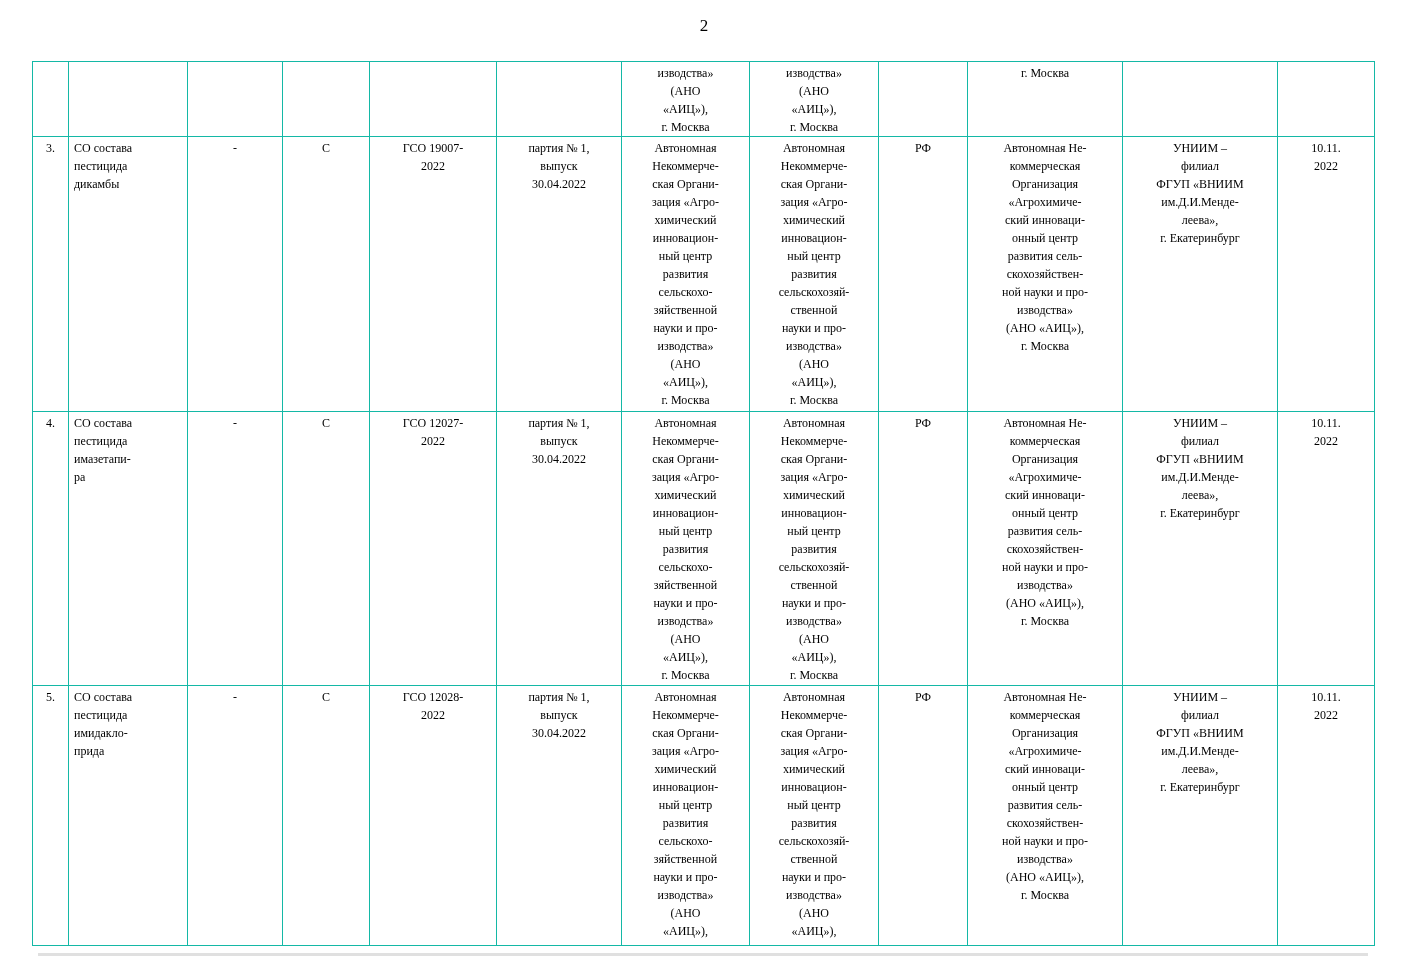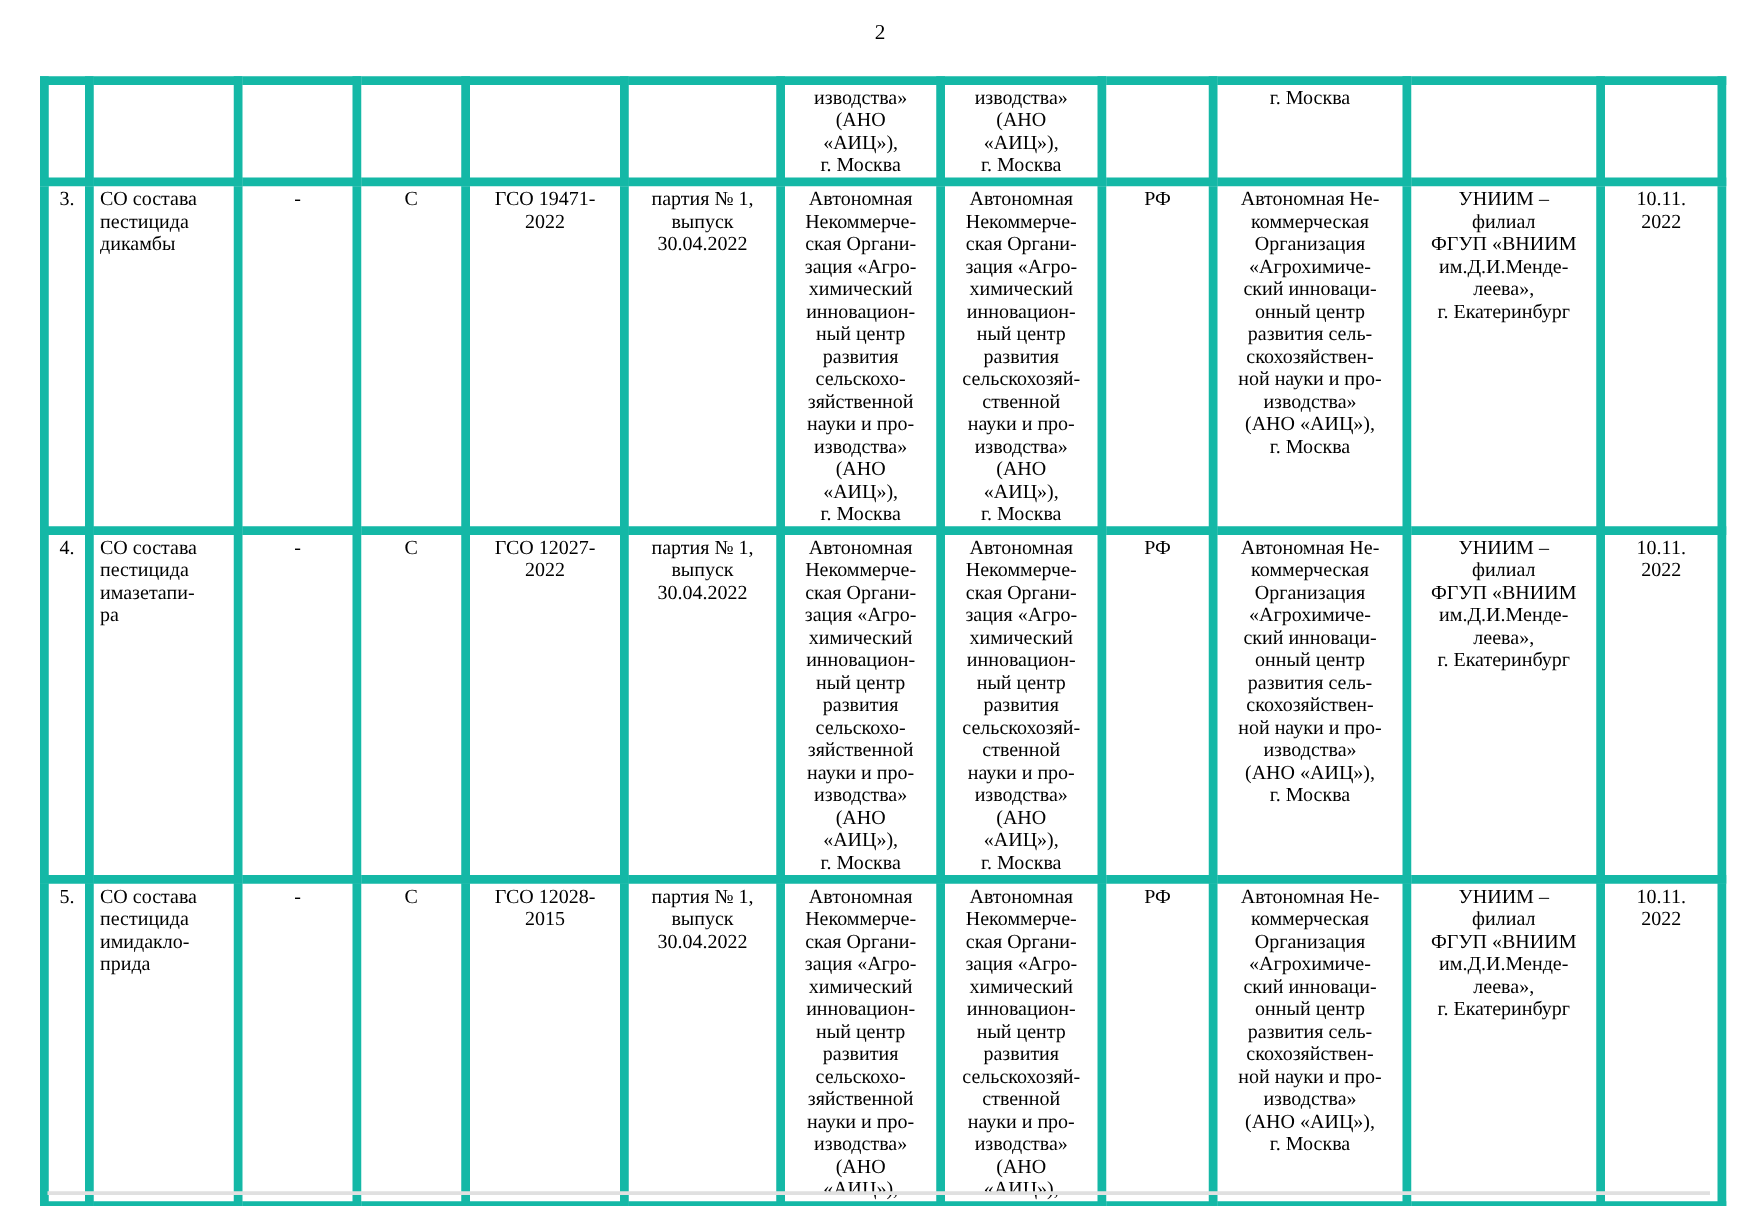--- a/index.html
+++ b/index.html
@@ -23,25 +23,25 @@
   }
   table.registry {
     position: absolute;
     left: 32px;
     top: 61px;
     width: 1343px;
     table-layout: fixed;
     border-collapse: collapse;
   }
   table.registry td {
-    border: 7px solid #14b8a6;
+    border: 1px solid #14b8a6;
     vertical-align: top;
     text-align: center;
     padding: 2px 1px 0 1px;
-    font-size: 16px;
+    font-size: 12px;
     line-height: 18px;
     white-space: pre-line;
     overflow: hidden;
     overflow-wrap: break-word;
   }
   table.registry td.cell-left {
     text-align: left;
     padding-left: 5px;
     font-family: Liberation Serif, serif;
   }
@@ -101,21 +101,21 @@
         <td></td>
         <td></td>
       </tr>
       <tr class="r1">
         <td>3.</td>
         <td class="cell-left">СО состава
 пестицида
 дикамбы</td>
         <td>-</td>
         <td>С</td>
-        <td>ГСО 19471-
+        <td>ГСО 19007-
 2022</td>
         <td>партия № 1,
 выпуск
 30.04.2022</td>
         <td>Автономная
 Некоммерче-
 ская Органи-
 зация «Агро-
 химический
 инновацион-
@@ -232,21 +232,21 @@
       </tr>
       <tr class="r3">
         <td>5.</td>
         <td class="cell-left">СО состава
 пестицида
 имидакло-
 прида</td>
         <td>-</td>
         <td>С</td>
         <td>ГСО 12028-
-2015</td>
+2022</td>
         <td>партия № 1,
 выпуск
 30.04.2022</td>
         <td>Автономная
 Некоммерче-
 ская Органи-
 зация «Агро-
 химический
 инновацион-
 ный центр

